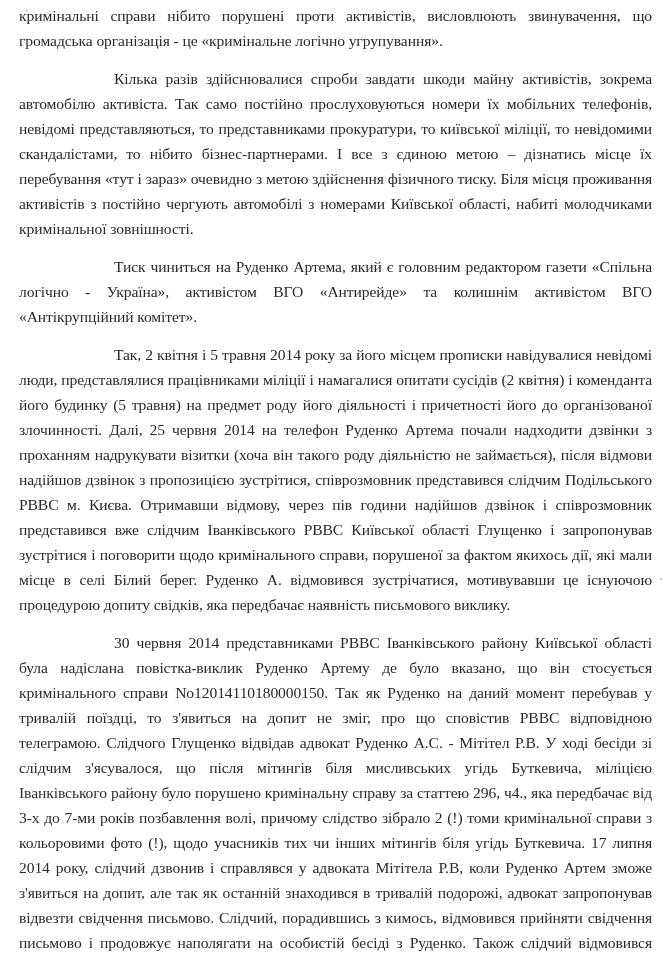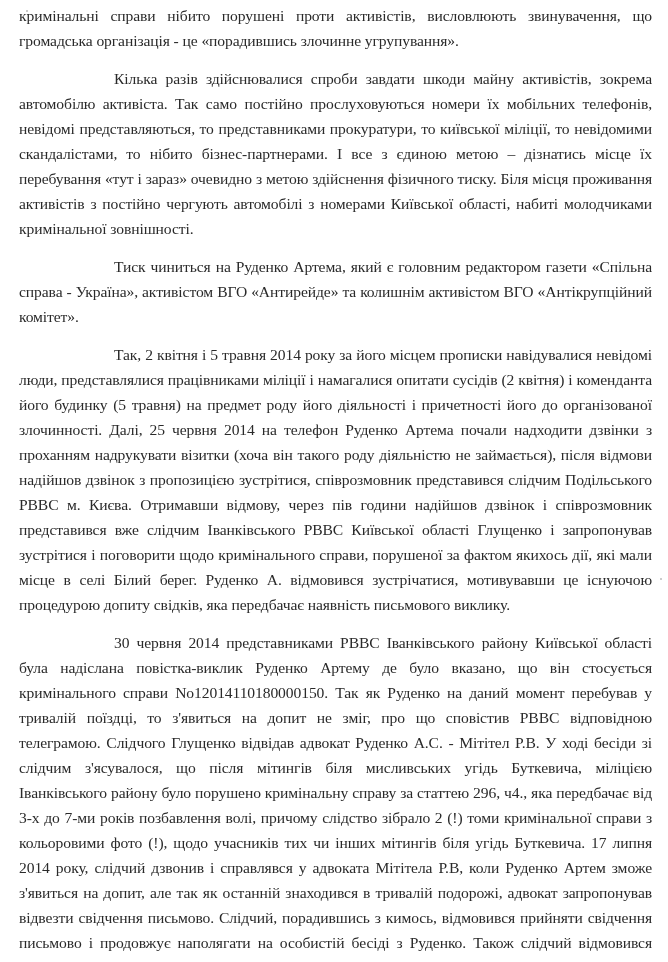--- a/index.html
+++ b/index.html
@@ -40,22 +40,22 @@
       width: 2px;
       height: 2px;
       background: #bbb;
       border-radius: 1px;
     }
   </style>
 </head>
 <body>
 
 <div class="page">
-  <p class="para first">кримінальні справи нібито порушені проти активістів, висловлюють звинувачення, що громадська організація - це «порадившись злочинне угрупування».</p>
+  <p class="para first">кримінальні справи нібито порушені проти активістів, висловлюють звинувачення, що громадська організація - це «кримінальне логічно угрупування».</p>
   <p class="para indent">Кілька разів здійснювалися спроби завдати шкоди майну активістів, зокрема автомобілю активіста. Так само постійно прослуховуються номери їх мобільних телефонів, невідомі представляються, то представниками прокуратури, то київської міліції, то невідомими скандалістами, то нібито бізнес-партнерами. І все з єдиною метою – дізнатись місце їх перебування «тут і зараз» очевидно з метою здійснення фізичного тиску. Біля місця проживання активістів з постійно чергують автомобілі з номерами Київської області, набиті молодчиками кримінальної зовнішності.</p>
-  <p class="para indent">Тиск чиниться на Руденко Артема, який є головним редактором газети «Спільна справа - Україна», активістом ВГО «Антирейде» та колишнім активістом ВГО «Антікрупційний комітет».</p>
+  <p class="para indent">Тиск чиниться на Руденко Артема, який є головним редактором газети «Спільна логічно - Україна», активістом ВГО «Антирейде» та колишнім активістом ВГО «Антікрупційний комітет».</p>
   <p class="para indent">Так, 2 квітня і 5 травня 2014 року за його місцем прописки навідувалися невідомі люди, представлялися працівниками міліції і намагалися опитати сусідів (2 квітня) і коменданта його будинку (5 травня) на предмет роду його діяльності і причетності його до організованої злочинності. Далі, 25 червня 2014 на телефон Руденко Артема почали надходити дзвінки з проханням надрукувати візитки (хоча він такого роду діяльністю не займається), після відмови надійшов дзвінок з пропозицією зустрітися, співрозмовник представився слідчим Подільського РВВС м. Києва. Отримавши відмову, через пів години надійшов дзвінок і співрозмовник представився вже слідчим Іванківського РВВС Київської області Глущенко і запропонував зустрітися і поговорити щодо кримінального справи, порушеної за фактом якихось дії, які мали місце в селі Білий берег. Руденко А. відмовився зустрічатися, мотивувавши це існуючою процедурою допиту свідків, яка передбачає наявність письмового виклику.</p>
   <p class="para indent">30 червня 2014 представниками РВВС Іванківського району Київської області була надіслана повістка-виклик Руденко Артему де було вказано, що він стосується кримінального справи No12014110180000150. Так як Руденко на даний момент перебував у тривалій поїздці, то з'явиться на допит не зміг, про що сповістив РВВС відповідною телеграмою. Слідчого Глущенко відвідав адвокат Руденко А.С. - Мітітел Р.В. У ході бесіди зі слідчим з'ясувалося, що після мітингів біля мисливських угідь Буткевича, міліцією Іванківського району було порушено кримінальну справу за статтею 296, ч4., яка передбачає від 3-х до 7-ми років позбавлення волі, причому слідство зібрало 2 (!) томи кримінальної справи з кольоровими фото (!), щодо учасників тих чи інших мітингів біля угідь Буткевича. 17 липня 2014 року, слідчий дзвонив і справлявся у адвоката Мітітела Р.В, коли Руденко Артем зможе з'явиться на допит, але так як останній знаходився в тривалій подорожі, адвокат запропонував відвезти свідчення письмово. Слідчий, порадившись з кимось, відмовився прийняти свідчення письмово і продовжує наполягати на особистій бесіді з Руденко. Також слідчий відмовився перенести процедуру отримання пояснень до Дніпровського РОВД в м. Києві, що було б логічно з точки зору прийнятої практики та безпеки для Руденка А.С.</p>
 
 </div>
 
 <span class="speck" style="left:26px; top:10px;"></span>
 <span class="speck" style="left:660px; top:578px;"></span>
 
 </body></html>

